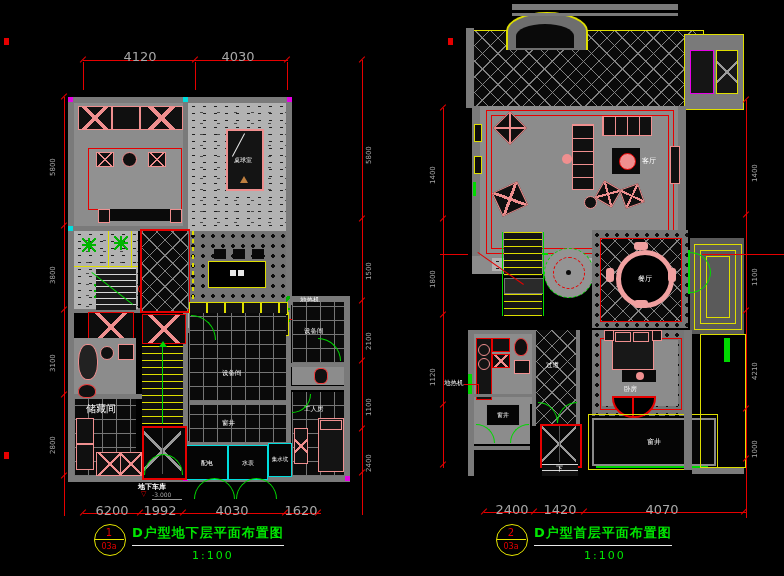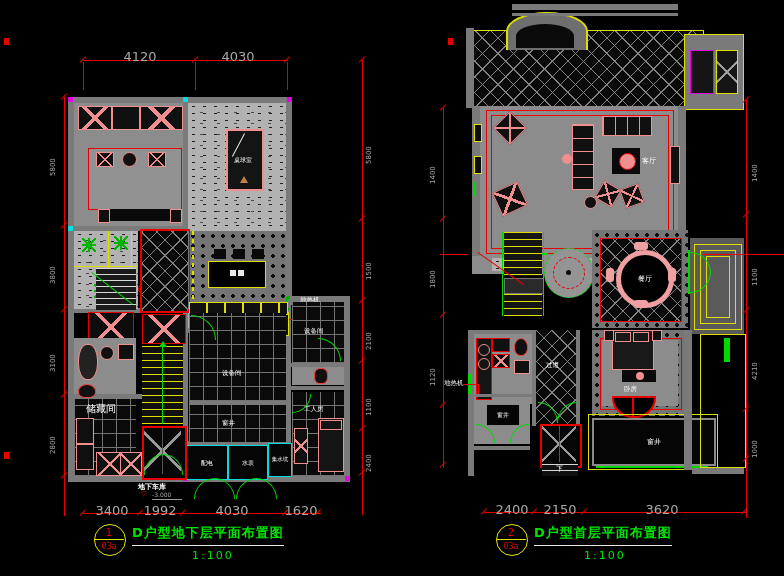--- a/index.html
+++ b/index.html
@@ -215,21 +215,21 @@
     <div class="abs red" style="left:287px;top:62px;width:1px;height:28px"></div>
     <div class="abs dim" style="left:120px;top:50px;width:40px">4120</div>
     <div class="abs dim" style="left:218px;top:50px;width:40px">4030</div>
 
     <div class="abs red" style="left:83px;top:513px;width:238px;height:1px"></div>
     <div class="abs tk" style="left:79px;top:512px"></div>
     <div class="abs tk" style="left:136px;top:512px"></div>
     <div class="abs tk" style="left:179px;top:512px"></div>
     <div class="abs tk" style="left:281px;top:512px"></div>
     <div class="abs tk" style="left:314px;top:512px"></div>
-    <div class="abs dim" style="left:92px;top:504px;width:40px">3400</div>
+    <div class="abs dim" style="left:92px;top:504px;width:40px">6200</div>
     <div class="abs dim" style="left:142px;top:504px;width:36px">1992</div>
     <div class="abs dim" style="left:212px;top:504px;width:40px">4030</div>
     <div class="abs dim" style="left:284px;top:504px;width:34px">1620</div>
 
     <div class="abs red" style="left:64px;top:97px;width:1px;height:419px"></div>
     <div class="abs tk" style="left:60px;top:96px"></div>
     <div class="abs tk" style="left:60px;top:225px"></div>
     <div class="abs tk" style="left:60px;top:309px"></div>
     <div class="abs tk" style="left:60px;top:394px"></div>
     <div class="abs tk" style="left:60px;top:475px"></div>
@@ -418,22 +418,22 @@
     <div class="abs vdim" style="left:752px;top:422px;height:36px">1000</div>
     <div class="abs red" style="left:702px;top:254px;width:82px;height:1px"></div>
     <div class="abs red" style="left:440px;top:254px;width:28px;height:1px"></div>
 
     <div class="abs red" style="left:484px;top:512px;width:262px;height:1px"></div>
     <div class="abs tk" style="left:480px;top:511px"></div>
     <div class="abs tk" style="left:530px;top:511px"></div>
     <div class="abs tk" style="left:580px;top:511px"></div>
     <div class="abs tk" style="left:740px;top:511px"></div>
     <div class="abs dim" style="left:494px;top:503px;width:36px">2400</div>
-    <div class="abs dim" style="left:542px;top:503px;width:36px">2150</div>
-    <div class="abs dim" style="left:642px;top:503px;width:40px">3620</div>
+    <div class="abs dim" style="left:542px;top:503px;width:36px">1420</div>
+    <div class="abs dim" style="left:642px;top:503px;width:40px">4070</div>
 
     <div class="abs circ" style="left:496px;top:524px;width:30px;height:30px"></div>
     <div class="abs" style="left:497px;top:539px;width:29px;height:1px;background:#e6e600"></div>
     <div class="abs ctr" style="left:496px;top:526px;width:30px;height:12px;color:#e60000;font-size:10px">
         <span>2</span>
       </div>
     <div class="abs ctr" style="left:496px;top:541px;width:30px;height:10px;color:#e60000;font-size:8px">
         <span>03a</span>
       </div>
     <div class="abs title" style="left:534px;top:524px">D户型首层平面布置图</div>

